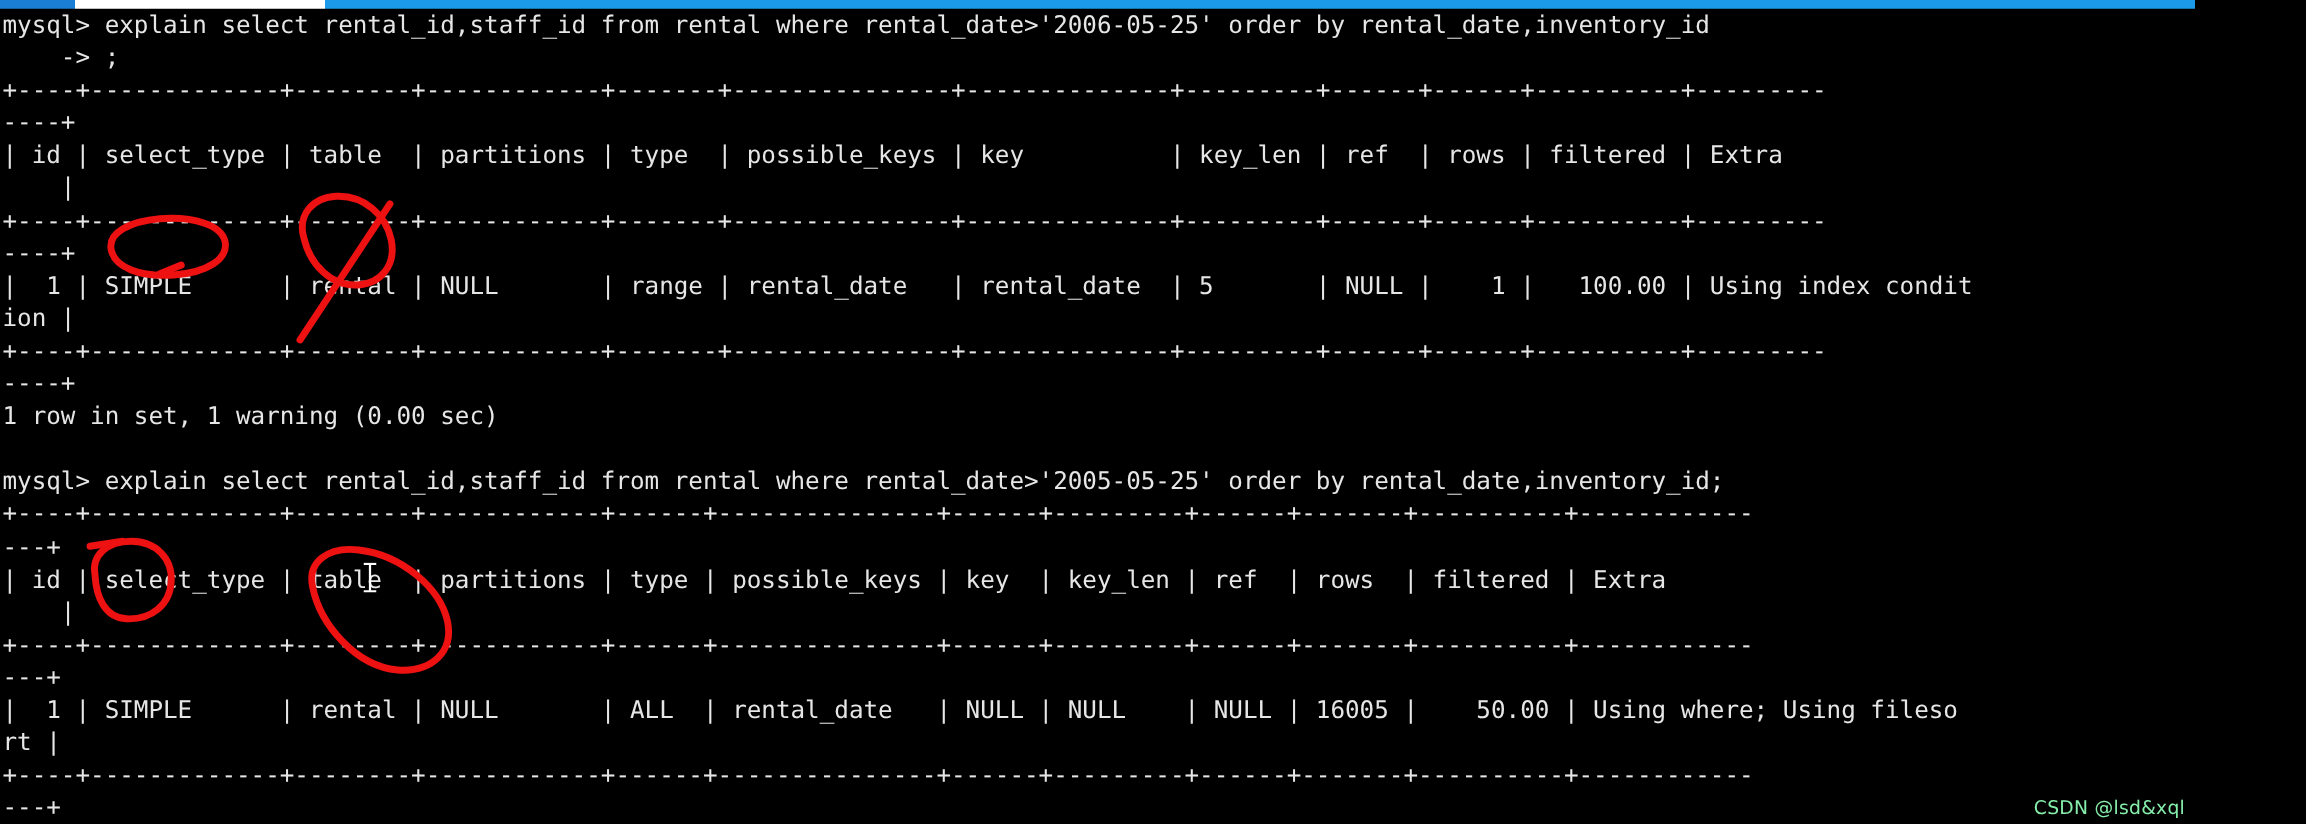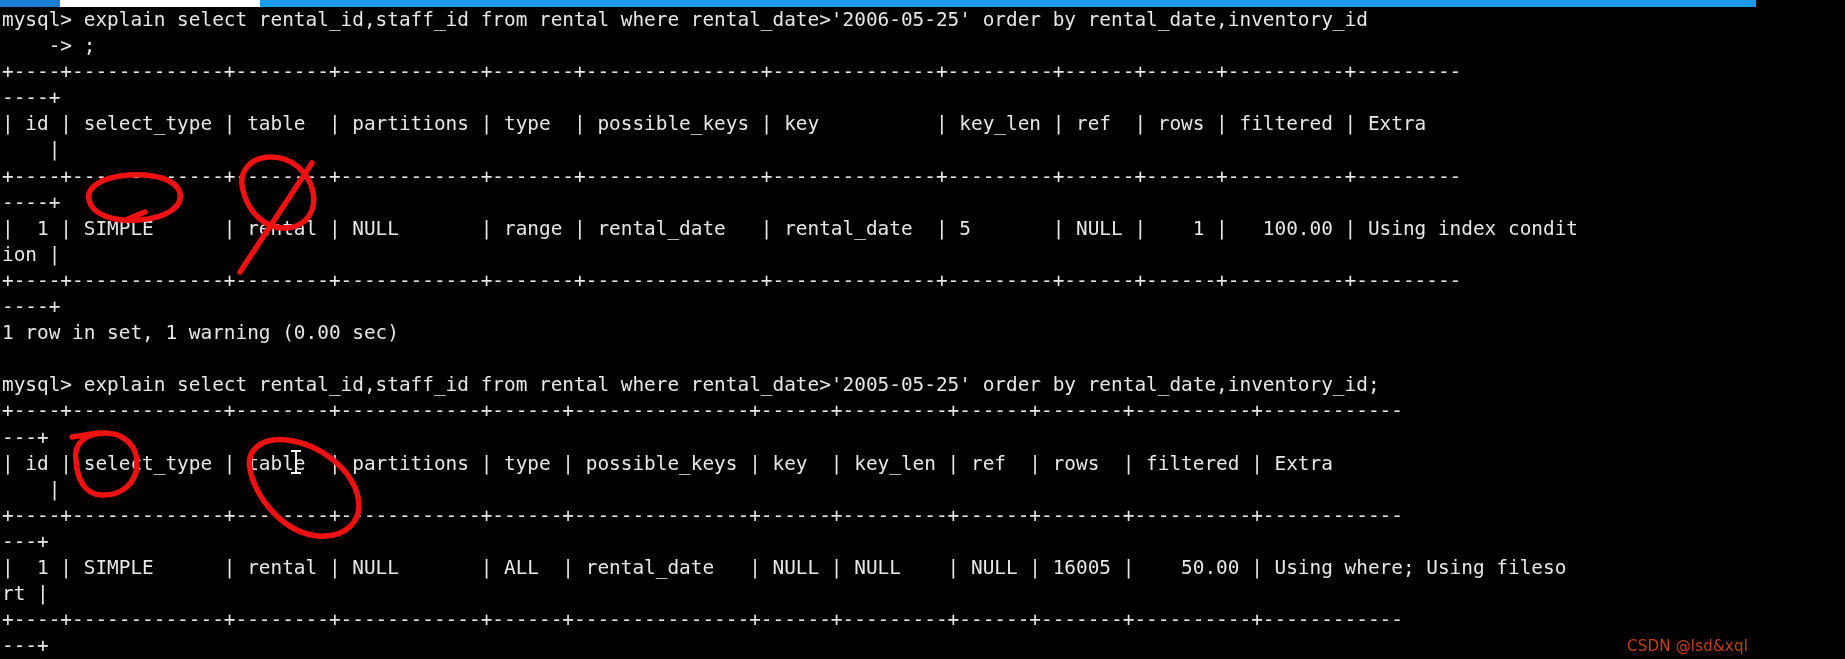--- a/index.html
+++ b/index.html
@@ -68,21 +68,21 @@
     position: absolute;
     left: 0; top: 0;
     width: 1845px; height: 659px;
     pointer-events: none;
   }
 
   #watermark {
     position: absolute;
     right: 8px;
     bottom: 4px;
-    color: #c2410c;
+    color: #86efac;
     font-family: "DejaVu Sans", "Liberation Sans", sans-serif;
     font-size: 15px;
     letter-spacing: 0.2px;
   }
 </style>
 </head>
 <body>
 
 <div id="screen">
 

